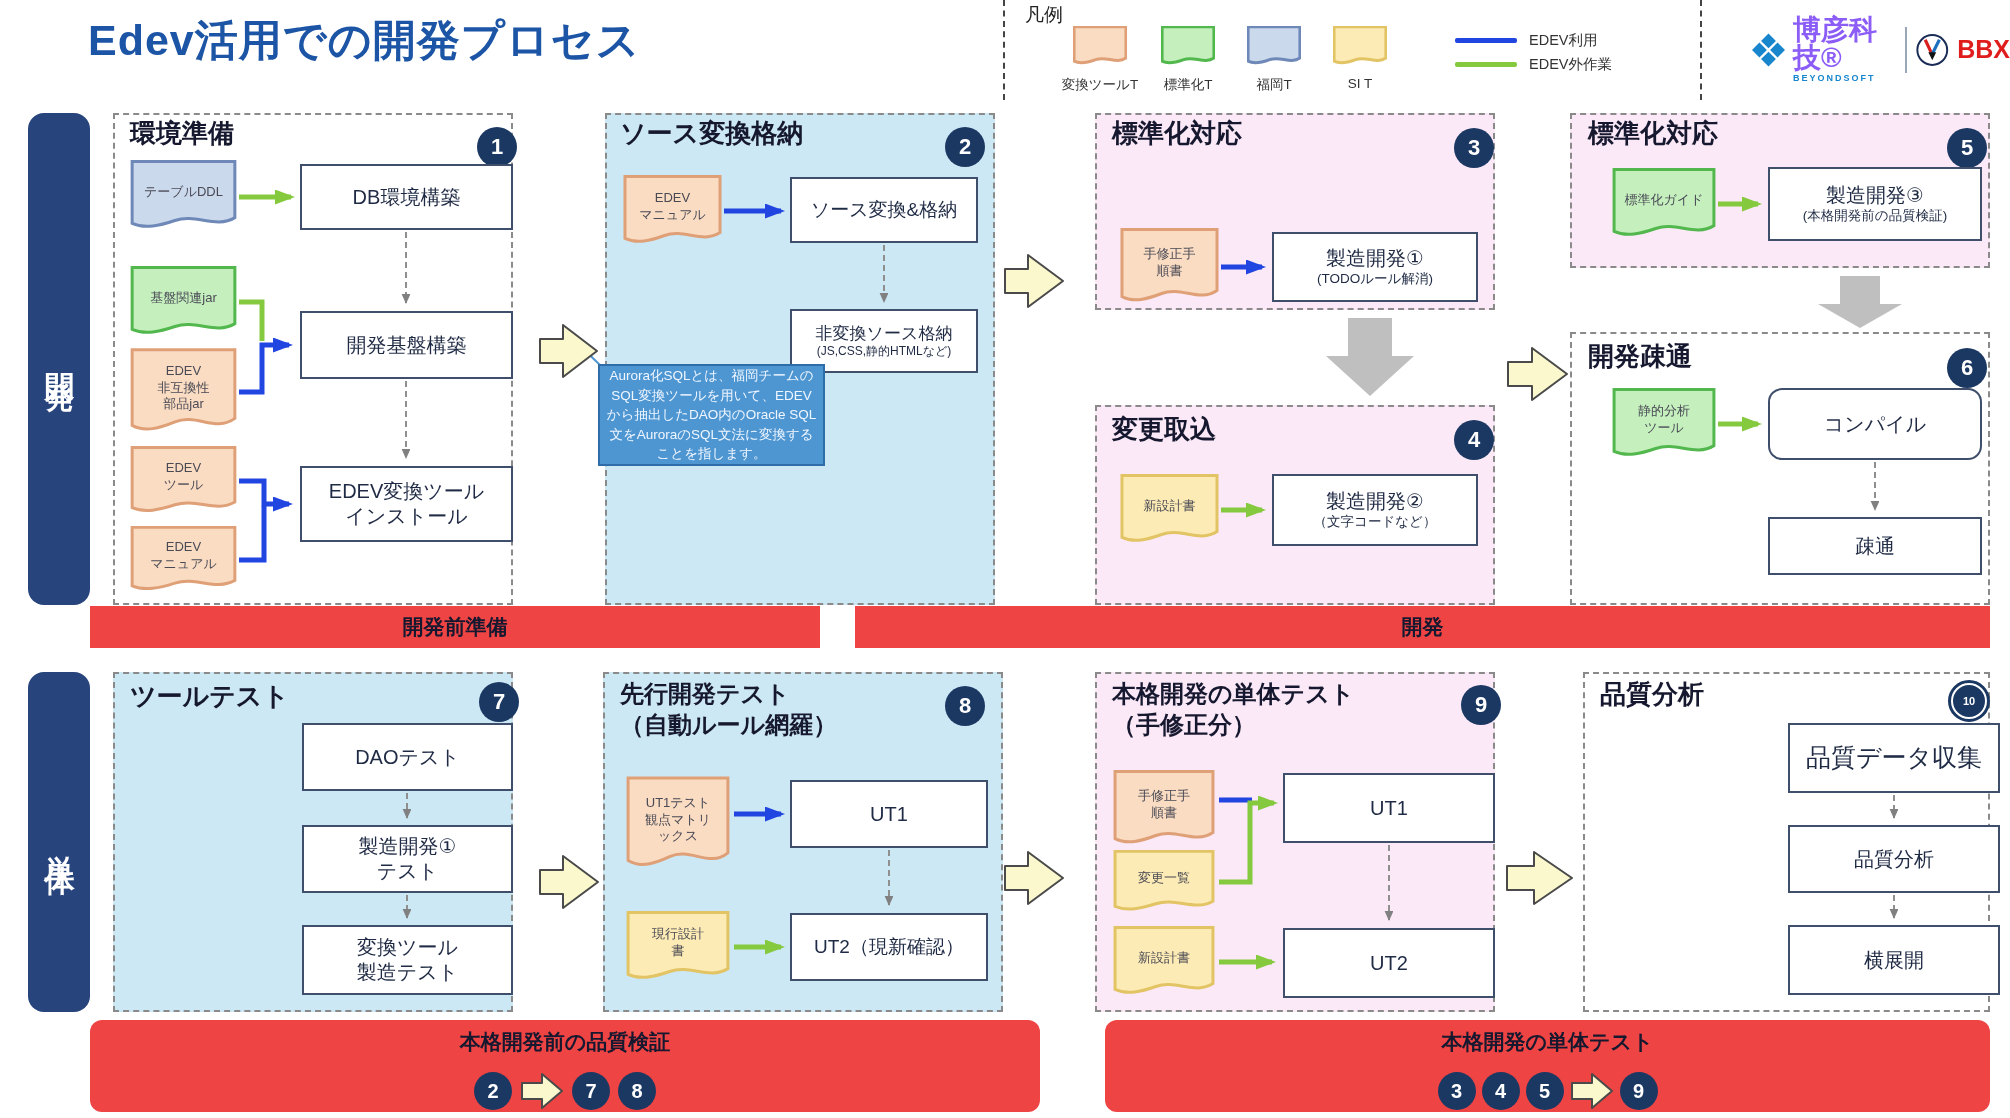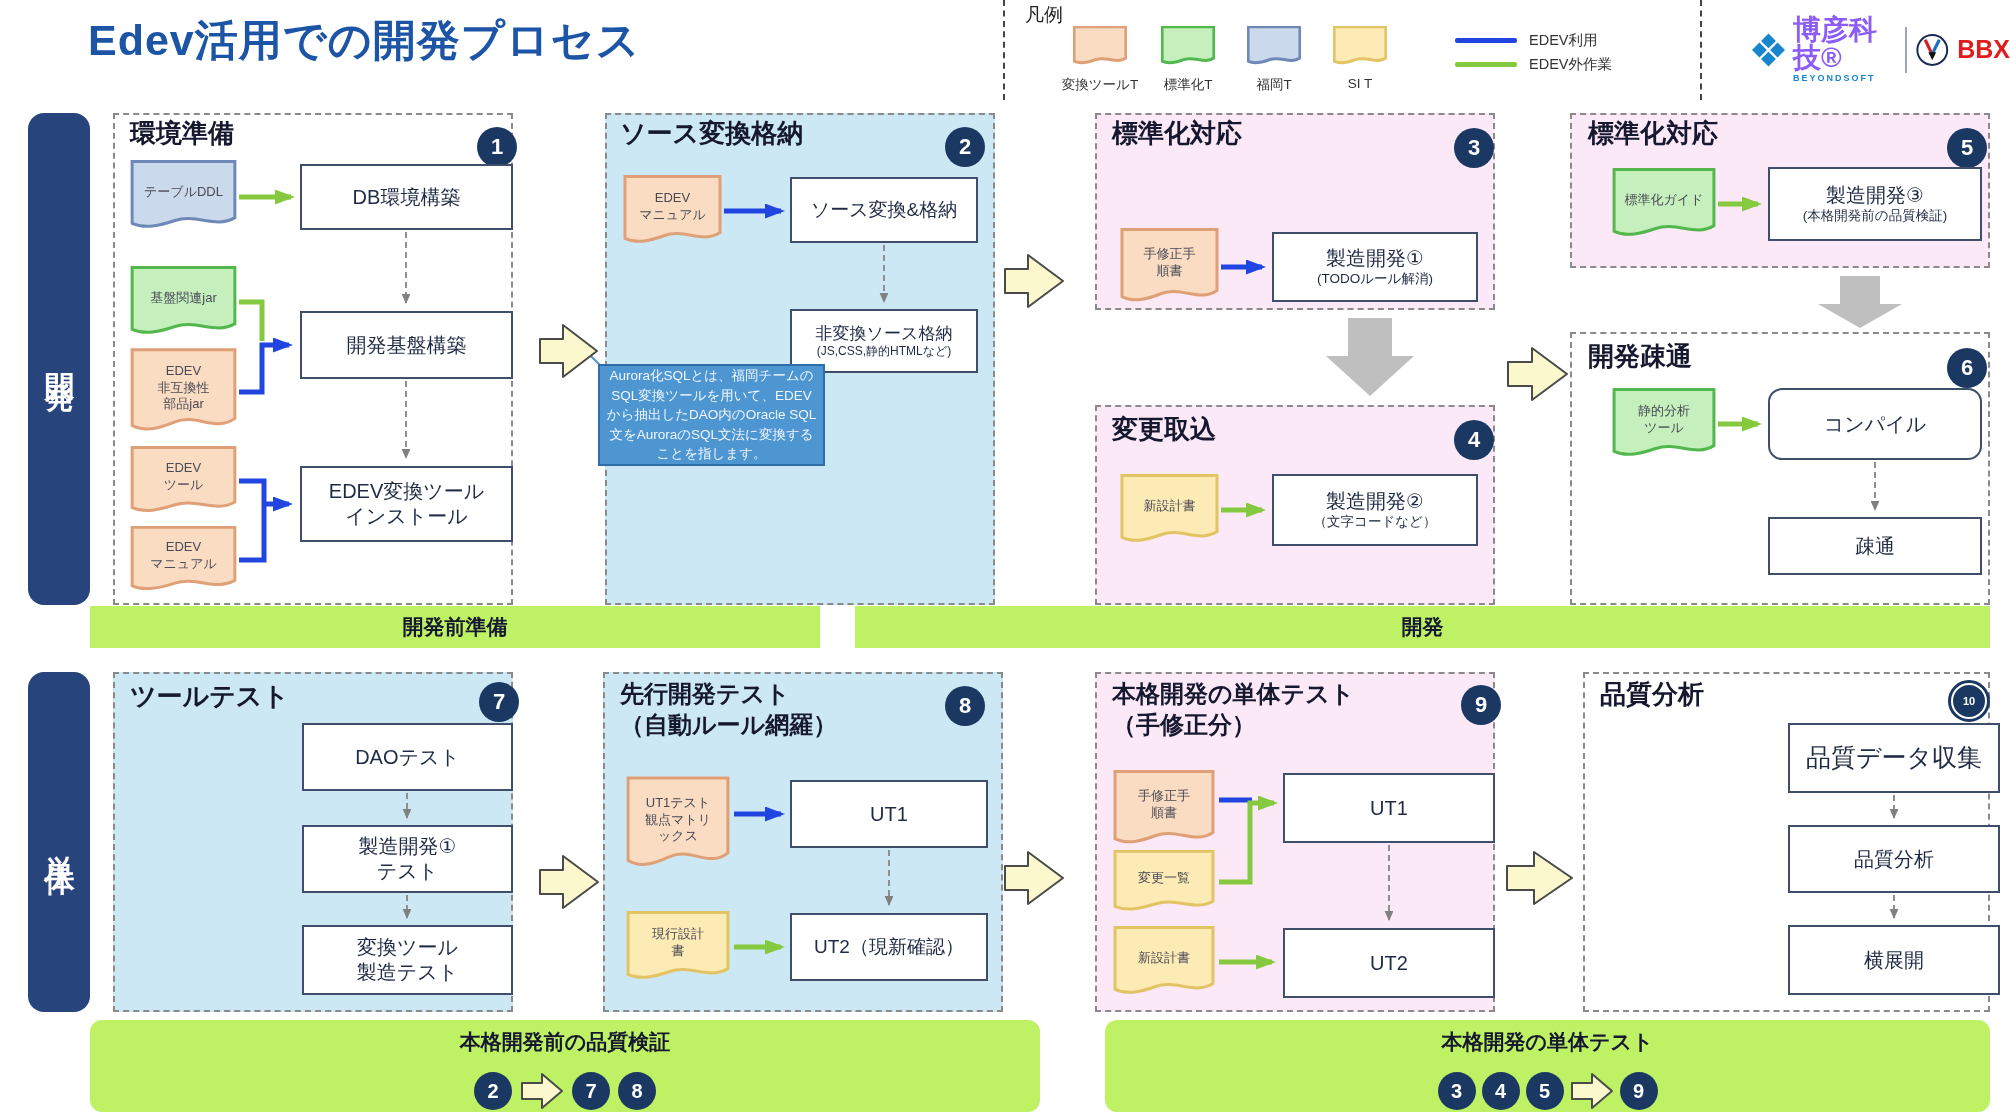--- a/index.html
+++ b/index.html
@@ -51,21 +51,21 @@
   .doc.y path{fill:#FCEBB5;stroke:#E2C464;}
   .lgdoc.o path{fill:#FADCC3;stroke:#DFA077;}
   .lgdoc.g path{fill:#C5F0BE;stroke:#52B84D;}
   .lgdoc.b path{fill:#CBD9ED;stroke:#6E88B8;}
   .lgdoc.y path{fill:#FCEBB5;stroke:#E2C464;}
   
   .tooltip{position:absolute;left:598px;top:364px;width:227px;height:102px;background:#4E96D2;border:2px solid #2F6DA8;
            box-sizing:border-box;color:#EFF6FF;font-size:13.5px;line-height:1.45;text-align:center;
            display:flex;align-items:center;padding:2px 6px;z-index:4;}
   
-  .strip{position:absolute;background:#bef264;display:flex;align-items:center;justify-content:center;
+  .strip{position:absolute;background:#ef4444;display:flex;align-items:center;justify-content:center;
          font-weight:bold;color:#15182E;font-size:21px;}
   .strip.big{flex-direction:column;justify-content:flex-start;padding-top:8px;border-radius:12px;gap:16px;box-sizing:border-box;}
   .badgerow{display:flex;align-items:center;gap:8px;}
   .sbadge{width:38px;height:38px;border-radius:50%;background:#1B3863;color:#fff;font-weight:bold;font-size:20px;
           display:flex;align-items:center;justify-content:center;}
   
   .overlay{position:absolute;inset:0;z-index:3;pointer-events:none;}
 </style>
 </head>
 <body>

